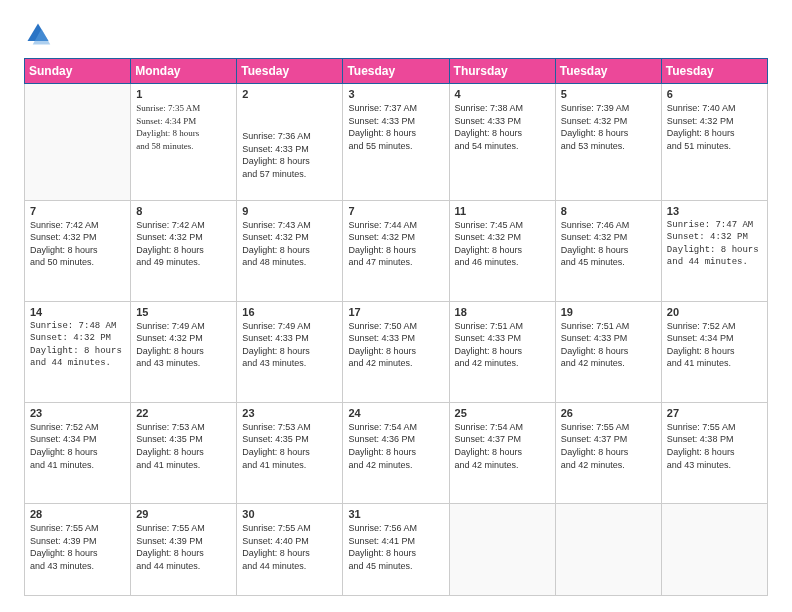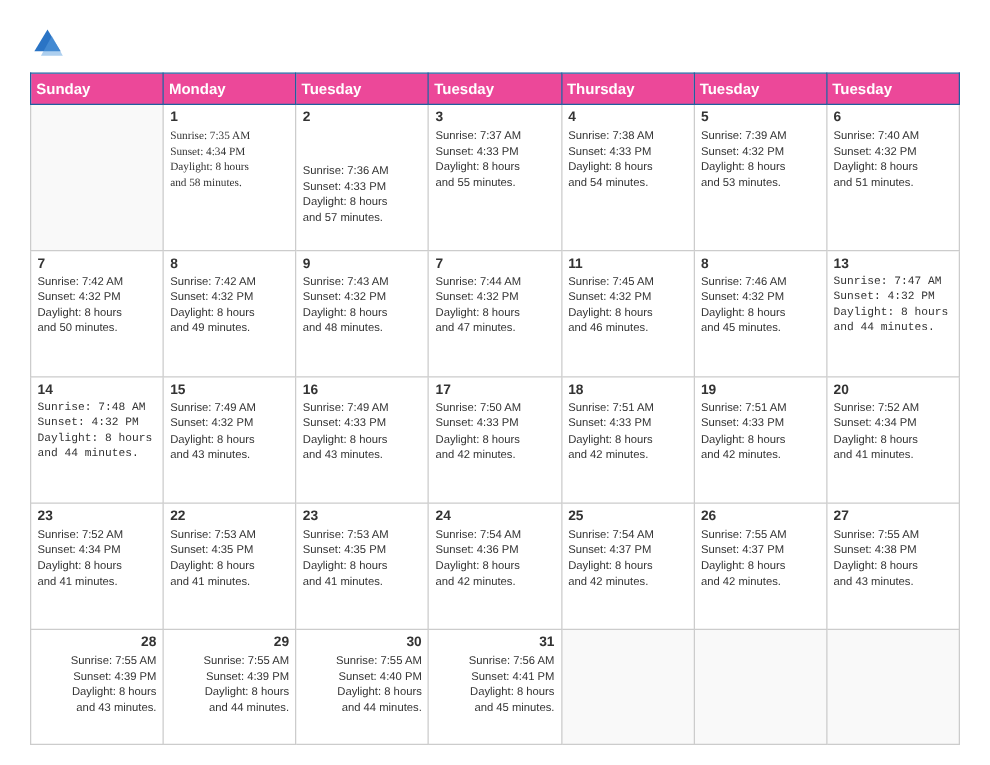--- a/index.html
+++ b/index.html
@@ -72,21 +72,20 @@
     .calendar td {
       border: 1px solid #ccc;
       vertical-align: top;
       padding: 4px 5px;
       font-size: 9.5px;
       color: #333;
       height: 88px;
     }
     .calendar tr:last-child td {
       height: 80px;
-      text-align: right;
     }
     .day-number {
       font-size: 11px;
       font-weight: bold;
       display: block;
       margin-bottom: 2px;
     }
     .day-info {
       font-size: 9px;
       line-height: 1.4;

